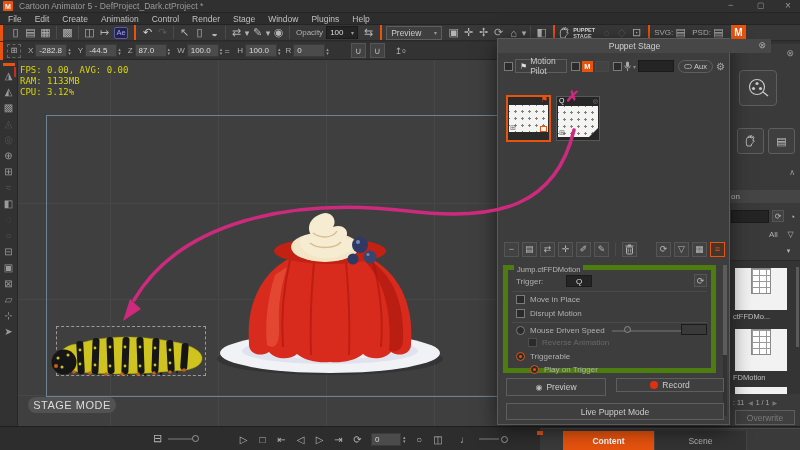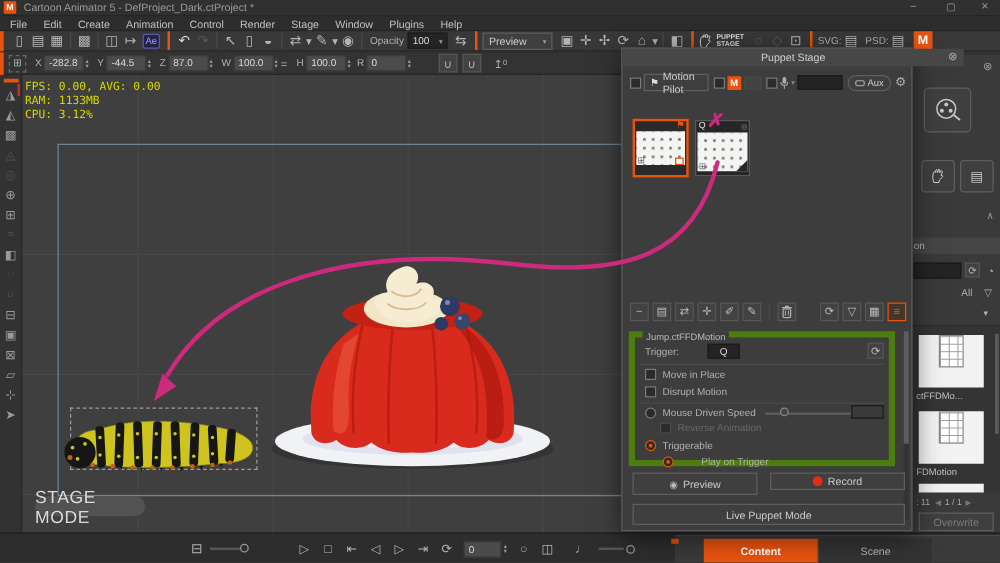--- a/index.html
+++ b/index.html
@@ -297,21 +297,21 @@
         <circle cx="56" cy="52" r="1.8"></circle>
         <circle cx="72" cy="52" r="1.8"></circle>
         <circle cx="88" cy="52" r="1.8"></circle>
         <circle cx="104" cy="51" r="1.8"></circle>
         <circle cx="120" cy="50" r="1.8"></circle>
         <circle cx="134" cy="48" r="1.8"></circle>
     </g>
   </svg>
 
   <div class="flex" style="position:absolute;left:10px;top:337px;width:88px;height:16px;background:rgba(86,86,86,.85);border-radius:8px;justify-content:center">
-    <span style="font-size:14px;letter-spacing:.5px;color:#dcdcdc">STAGE MODE</span>
+    <span style="font-size:11px;letter-spacing:.5px;color:#dcdcdc">STAGE MODE</span>
   </div>
 </div>
 
 <div class="abs" style="left:728px;top:44px;width:72px;height:384px;background:#3a3a3a;border-left:1px solid #2c2c2c;z-index:5">
   <span class="abs" style="right:6px;top:4px;font-size:9px;color:#9a9a9a">⊗</span>
   <div class="btn" style="position:absolute;left:10px;top:26px;width:38px;height:36px;border-radius:4px">
     <svg width="22" height="22" viewBox="0 0 22 22">
         <circle cx="10" cy="10" r="7.5" fill="none" stroke="#c8c8c8" stroke-width="1.2"></circle>
         <circle cx="10" cy="6.5" r="1.6" fill="#c8c8c8"></circle>
         <circle cx="6.5" cy="11.5" r="1.6" fill="#c8c8c8"></circle>
@@ -473,21 +473,21 @@
     <div style="position:absolute;left:116px;top:56px;width:7px;height:7px;border-radius:50%;border:1px solid #8a8a8a;background:#444"></div>
     <span class="inset" style="position:absolute;right:4px;top:54px;width:26px;height:11px;background:#3a3a3a;color:#666"></span>
     <div class="abs flex" style="left:20px;top:68px;gap:5px">
         <span class="chk off"></span>
         <span class="glabel" style="color:#686868">Reverse Animation</span>
       </div>
     <div class="abs flex" style="left:8px;top:82px;gap:5px">
         <span class="radio on"></span>
         <span class="glabel">Triggerable</span>
       </div>
-    <div class="abs flex" style="left:22px;top:95px;gap:22px">
+    <div class="abs flex" style="left:22px;top:95px;gap:5px">
         <span class="radio on"></span>
         <span class="glabel">Play on Trigger</span>
       </div>
   </div>
 
   <div style="position:absolute;right:2px;top:226px;bottom:8px;width:4px;background:#333">
     <div style="width:4px;height:90px;background:#5c5c5c"></div>
   </div>
 
   <div class="btn" style="position:absolute;left:8px;top:339px;width:100px;height:18px">

